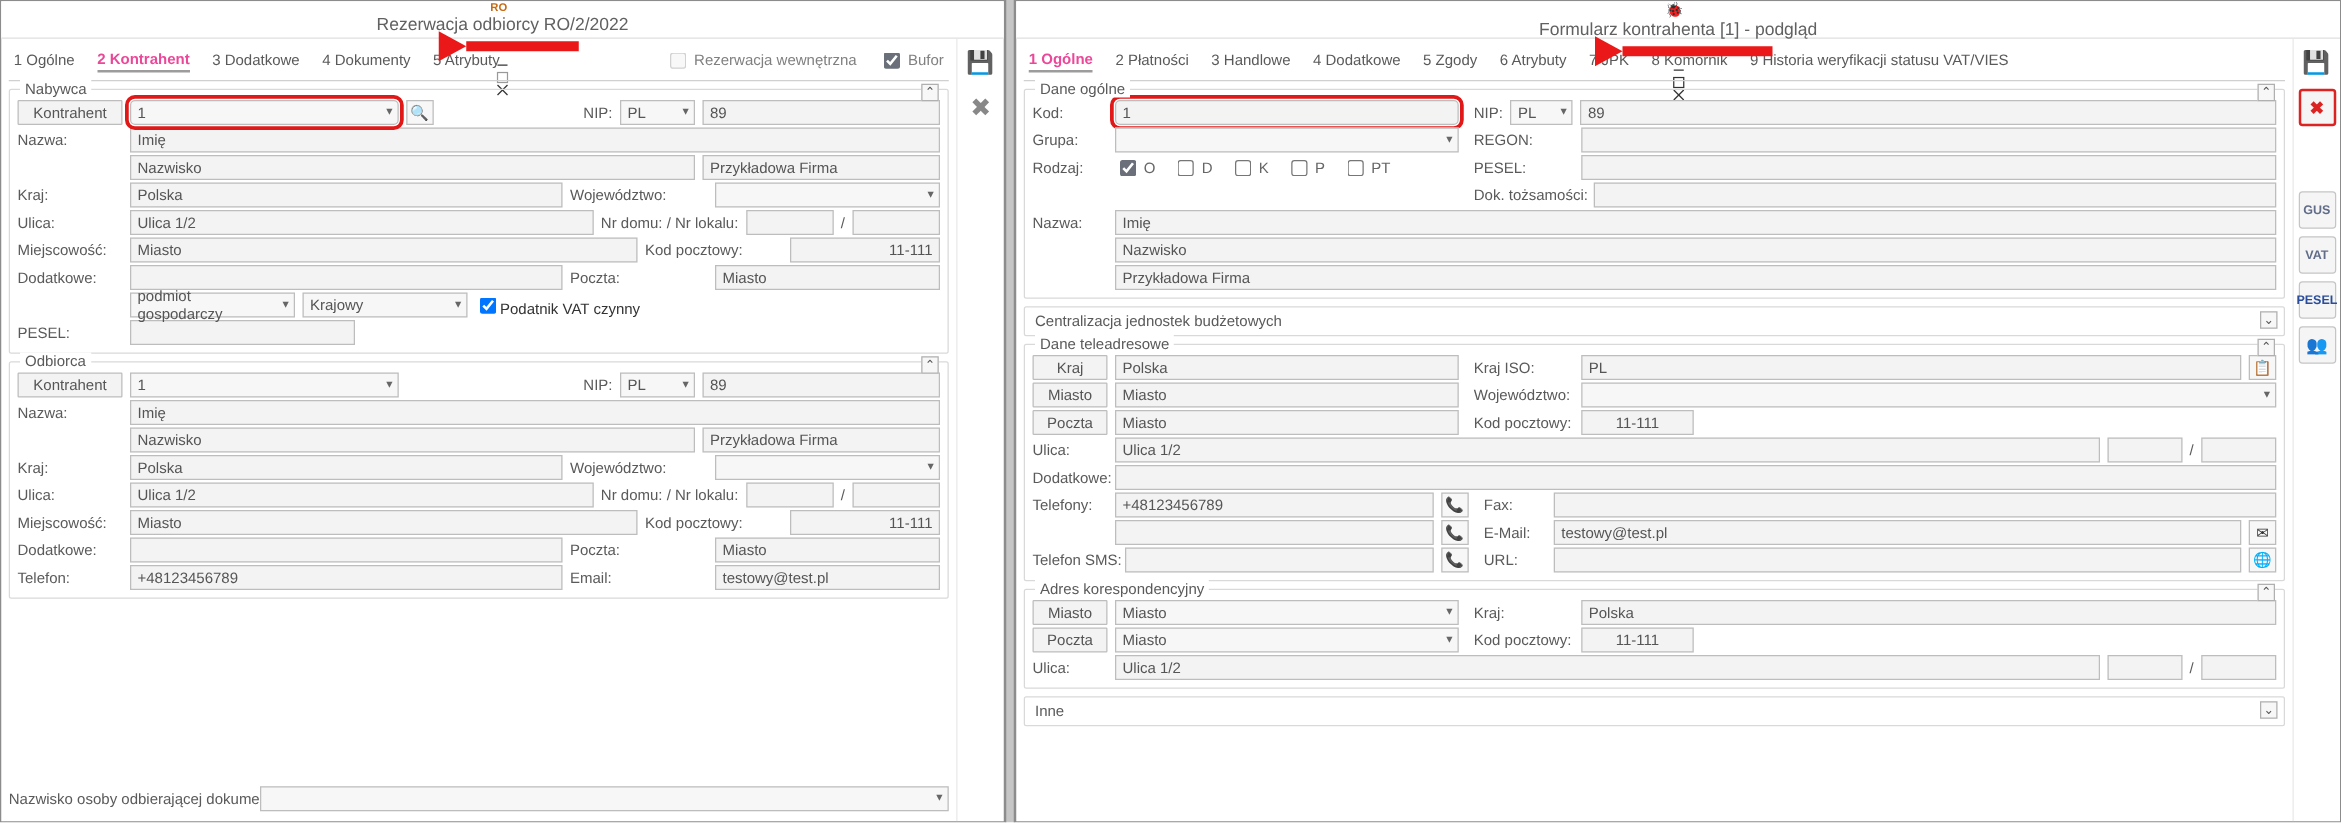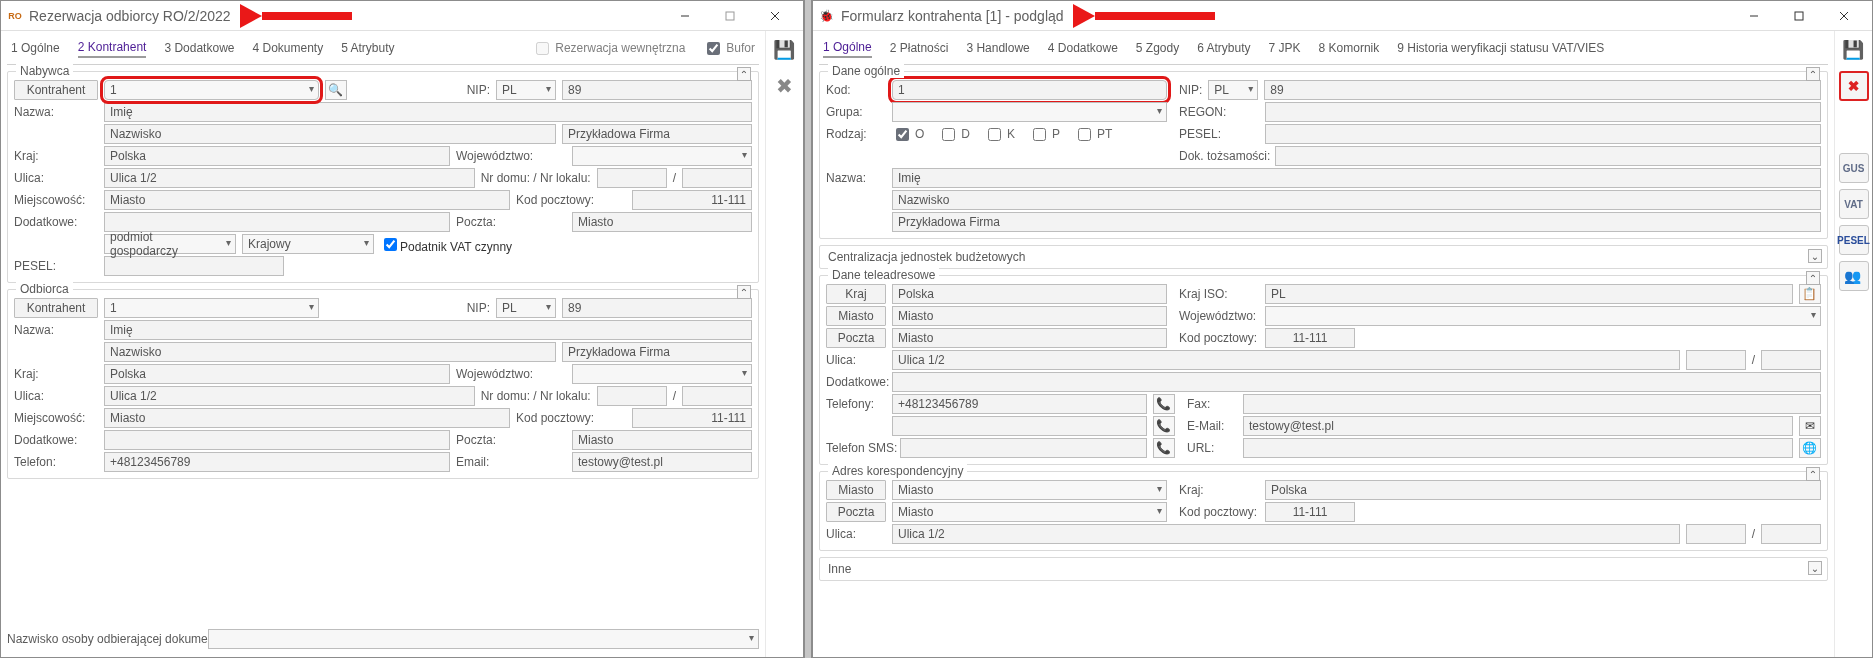--- a/index.html
+++ b/index.html
@@ -5,21 +5,21 @@
   * { box-sizing: border-box; font-family: "Segoe UI", Tahoma, Arial, sans-serif; }
   html,body { margin:0; padding:0; background:#fff; height:100%; }
   body { display:flex; width:1873px; height:658px; font-size:12px; color:#333; }
 
   .win { position:relative; border:1px solid #8c8c8c; display:flex; flex-direction:column; background:#fff; }
   .win.left  { width:804px; }
   .win.right { width:754px; }
   .splitter { width:8px; background:#c6c6c6; border-left:1px solid #8c8c8c; border-right:1px solid #8c8c8c; cursor:ew-resize; }
 
   
-  .titlebar { height:30px; display:flex; align-items:center; padding:0 6px; background:#fff; border-bottom:1px solid #e0e0e0; }
+  .titlebar { height:30px; display:flex; align-items:center; padding:0 6px; background:#fff; border-bottom:1px solid #e0e0e0;flex-direction:column; }
   .titlebar .app-icon { width:16px; height:16px; margin-right:6px; display:inline-flex; align-items:center; justify-content:center; }
   .titlebar .title-text { font-size:14px; color:#616161; font-weight:400; user-select:none; flex:0 0 auto; }
   .titlebar .spacer { flex:1; }
   .win-ctrl { width:45px; height:28px; display:inline-flex; align-items:center; justify-content:center; color:#333; }
   .win-ctrl svg { width:10px; height:10px; }
 
   
   .red-arrow { position:relative; height:20px; display:flex; align-items:center; margin-left:10px; flex:0 0 auto; }
   .red-arrow .shaft { height:8px; background:#ea1818; }
   .red-arrow .head  { width:0; height:0; border-style:solid; border-width:12px 22px 12px 0; border-color:transparent #ea1818 transparent transparent; margin-left:-1px; transform:scaleX(-1); }
@@ -27,21 +27,21 @@
   .red-arrow.xlong .shaft { width:120px; }
 
   
   .body-area { flex:1; display:flex; overflow:hidden; }
   .main-col { flex:1; display:flex; flex-direction:column; padding:3px 6px 6px 6px; overflow:hidden; }
   .side-col { width:38px; display:flex; flex-direction:column; align-items:center; padding-top:4px; gap:6px; border-left:1px solid #e9e9e9; }
 
   
   .tabs { display:flex; gap:18px; padding:4px 4px 6px 4px; border-bottom:1px solid #d0d0d0; align-items:center; }
   .tabs .tab { color:#5a5a5a; padding:2px 0; white-space:nowrap; }
-  .tabs .tab.active { color:#4c1d95; border-bottom:2px solid #9c9c9c; }
+  .tabs .tab.active { color:#ec4899; border-bottom:2px solid #9c9c9c;font-weight:bold; }
   .tabs .spacer { flex:1; }
   .tabs .chk { display:flex; align-items:center; gap:3px; color:#808080; }
   .tabs input[type=checkbox] { width:13px; height:13px; accent-color:#6a6f79; }
 
   
   .grp { border:1px solid #d9d9d9; border-radius:2px; padding:6px 6px 4px 6px; margin-top:6px; position:relative; }
   .grp > .legend { position:absolute; top:-8px; left:8px; background:#fff; padding:0 4px; color:#5a5a5a; font-size:12px; }
   .grp .collapse { position:absolute; top:-5px; right:7px; width:14px; height:14px; border:1px solid #b0b0b0; background:#f7f7f7; display:inline-flex; align-items:center; justify-content:center; font-size:10px; color:#555; }
   .grp.bar { padding:4px 24px 4px 8px; border:1px solid #d9d9d9; color:#5a5a5a; margin-top:6px; position:relative; }
   .grp.bar .collapse { top:3px; right:5px; }

